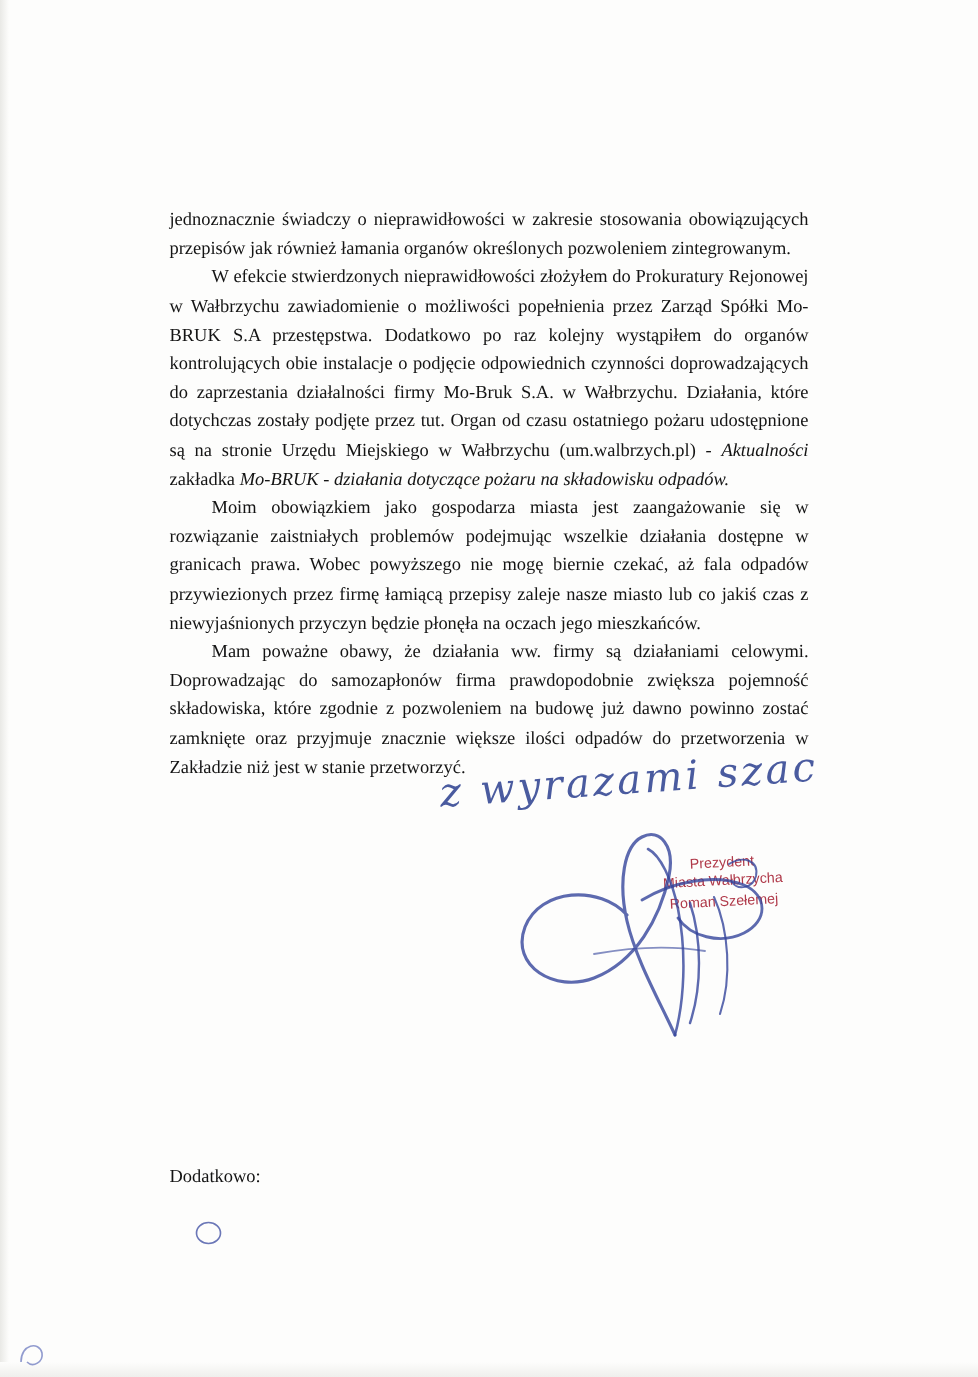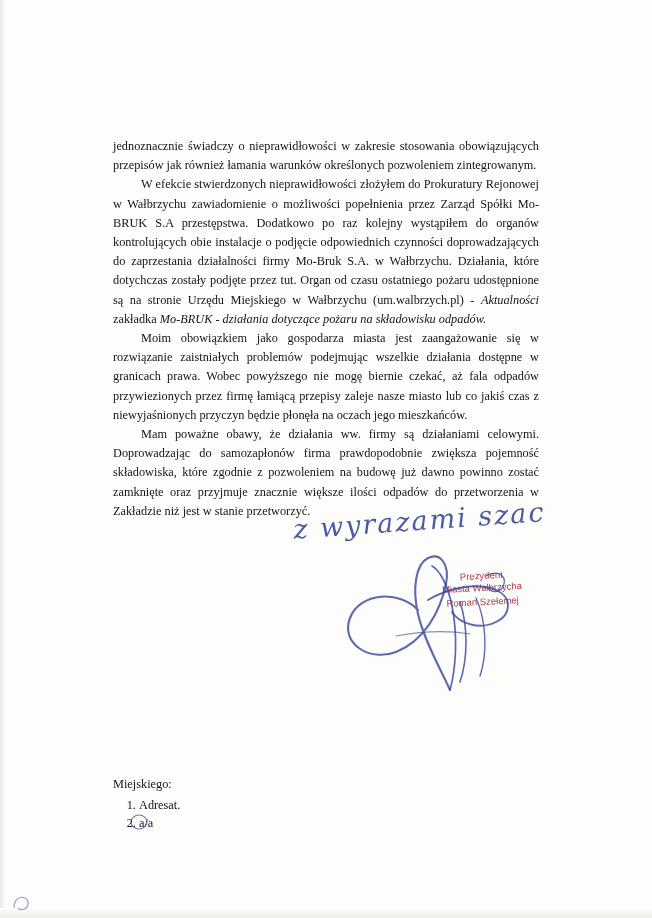--- a/index.html
+++ b/index.html
@@ -126,21 +126,21 @@
 </head>
 <body>
 
 <div class="page">
 
   <div class="edge-left"></div>
   <div class="edge-bottom"></div>
 
   <div class="body-text">
 
-    <p>jednoznacznie świadczy o nieprawidłowości w zakresie stosowania obowiązujących przepisów jak również łamania warunków określonych pozwoleniem zintegrowanym.</p>
+    <p>jednoznacznie świadczy o nieprawidłowości w zakresie stosowania obowiązujących przepisów jak również łamania organów określonych pozwoleniem zintegrowanym.</p>
 
     <p class="indent"><span>W efekcie stwierdzonych nieprawidłowości złożyłem do Prokuratury Rejonowej w Wałbrzychu zawiadomienie o możliwości popełnienia przez Zarząd Spółki Mo-BRUK S.A przestępstwa. Dodatkowo po raz kolejny wystąpiłem do organów kontrolujących obie instalacje o podjęcie odpowiednich czynności doprowadzających do zaprzestania działalności firmy Mo-Bruk S.A. w Wałbrzychu. Działania, które dotychczas zostały podjęte przez tut. Organ od czasu ostatniego pożaru udostępnione są na stronie Urzędu Miejskiego w Wałbrzychu (um.walbrzych.pl) - </span><span class="ital">Aktualności</span><span> zakładka </span><span class="ital">Mo-BRUK - działania dotyczące pożaru na składowisku odpadów.</span></p>
 
     <p class="indent">Moim obowiązkiem jako gospodarza miasta jest zaangażowanie się w rozwiązanie zaistniałych problemów podejmując wszelkie działania dostępne w granicach prawa. Wobec powyższego nie mogę biernie czekać, aż fala odpadów przywiezionych przez firmę łamiącą przepisy zaleje nasze miasto lub co jakiś czas z niewyjaśnionych przyczyn będzie płonęła na oczach jego mieszkańców.</p>
 
     <p class="indent">Mam poważne obawy, że działania ww. firmy są działaniami celowymi. Doprowadzając do samozapłonów firma prawdopodobnie zwiększa pojemność składowiska, które zgodnie z pozwoleniem na budowę już dawno powinno zostać zamknięte oraz przyjmuje znacznie większe ilości odpadów do przetworzenia w Zakładzie niż jest w stanie przetworzyć.</p>
   </div>
 
   <div class="sig-script">z wyrazami szac</div>
 
@@ -156,25 +156,21 @@
       <path d="M150 150 C156 128, 158 96, 152 66 C148 46, 140 30, 132 26" stroke-width="1.7"></path>
       <path d="M128 60 C148 48, 176 42, 196 50 C212 57, 212 74, 196 82 C180 90, 160 84, 152 72" stroke-width="1.9"></path>
       <path d="M160 62 C168 86, 168 118, 160 142" stroke-width="1.6"></path>
       <path d="M176 58 C186 80, 188 112, 180 136" stroke-width="1.4"></path>
       <path d="M186 36 C196 30, 206 34, 204 44 C202 52, 192 54, 188 48" stroke-width="1.3"></path>
       <path d="M96 96 C118 92, 146 90, 170 94" stroke-width="1.2" stroke-opacity="0.6"></path>
     </g>
   </svg>
 
   <div class="recipients">
-    <div class="title">Miejskiego:</div>
-    <ol>
-      <li>Adresat.</li>
-      <li>a/a</li>
-    </ol>
+    <div class="title">Dodatkowo:</div>
   </div>
 
   <svg class="recip-mark" viewBox="0 0 20 18">
     <ellipse cx="10" cy="9" rx="8" ry="7" fill="none" stroke="#3a4aa0" stroke-width="1.1" stroke-opacity="0.75"></ellipse>
   </svg>
 
   <svg class="corner-mark" viewBox="0 0 30 26">
     <path d="M4 20 C4 8, 16 6, 18 14 C19 20, 12 24, 8 20" fill="none" stroke="#4a5ab0" stroke-width="1.1" stroke-opacity="0.6"></path>
   </svg>
 

